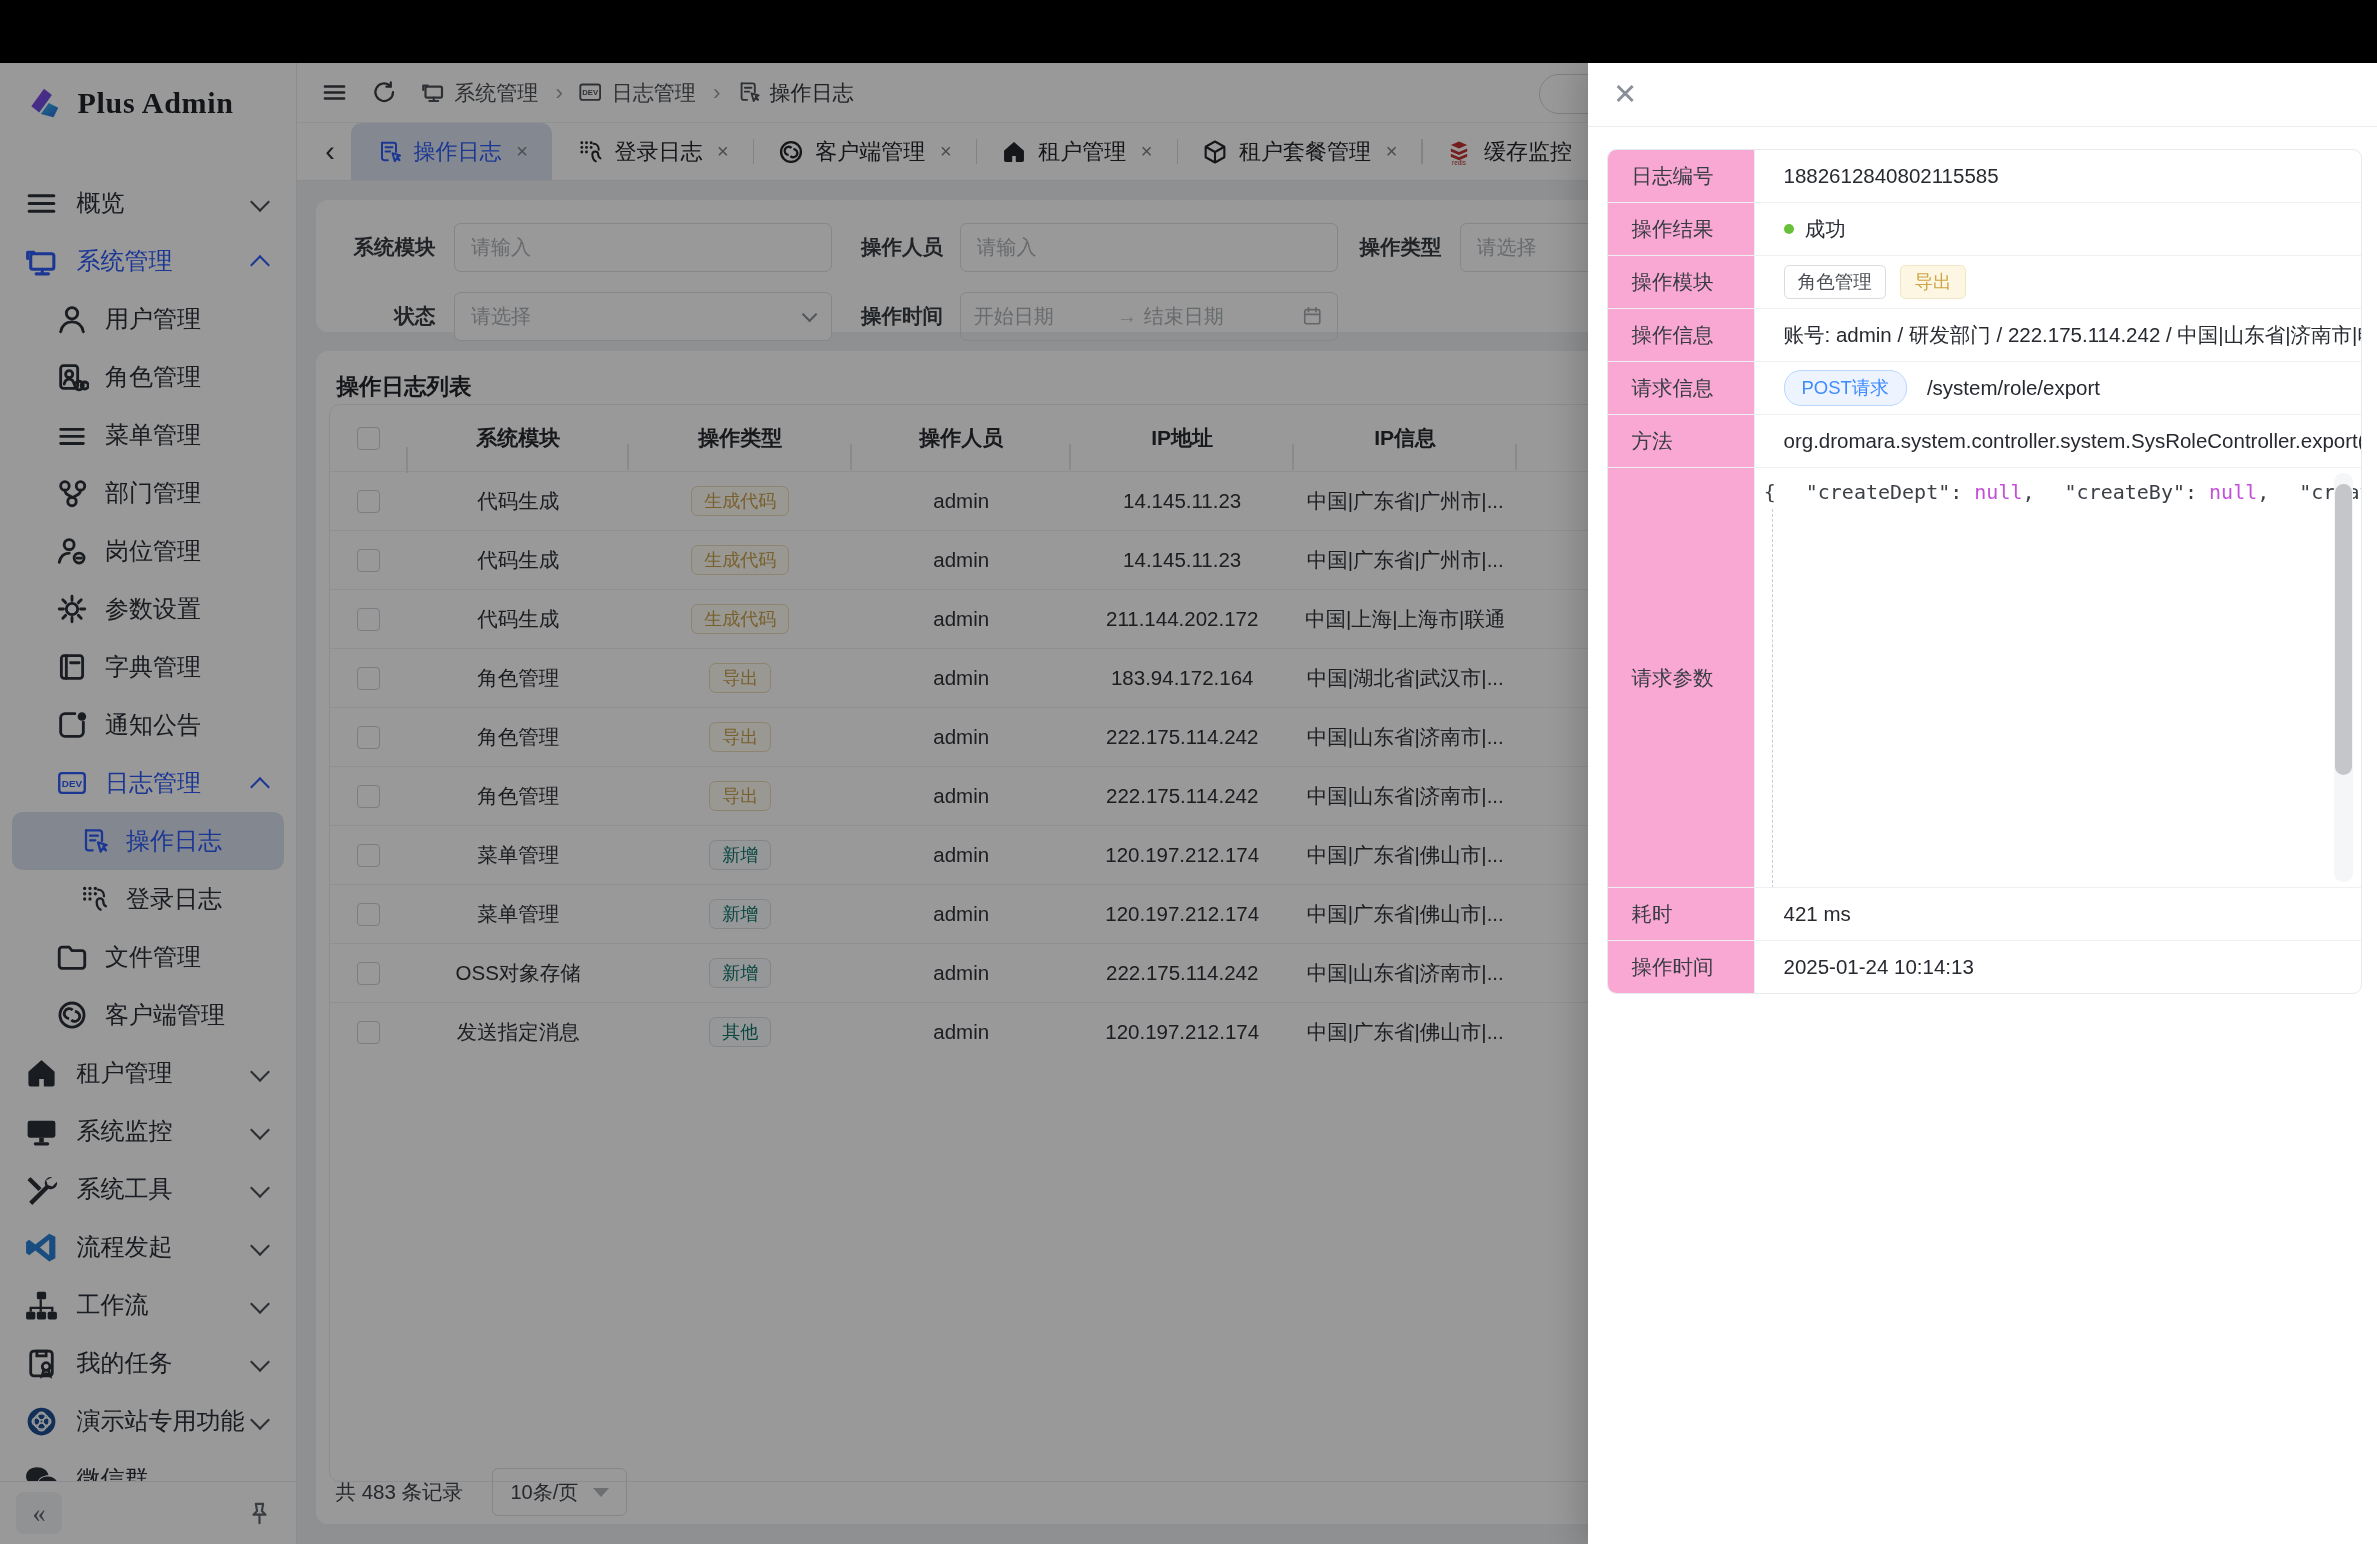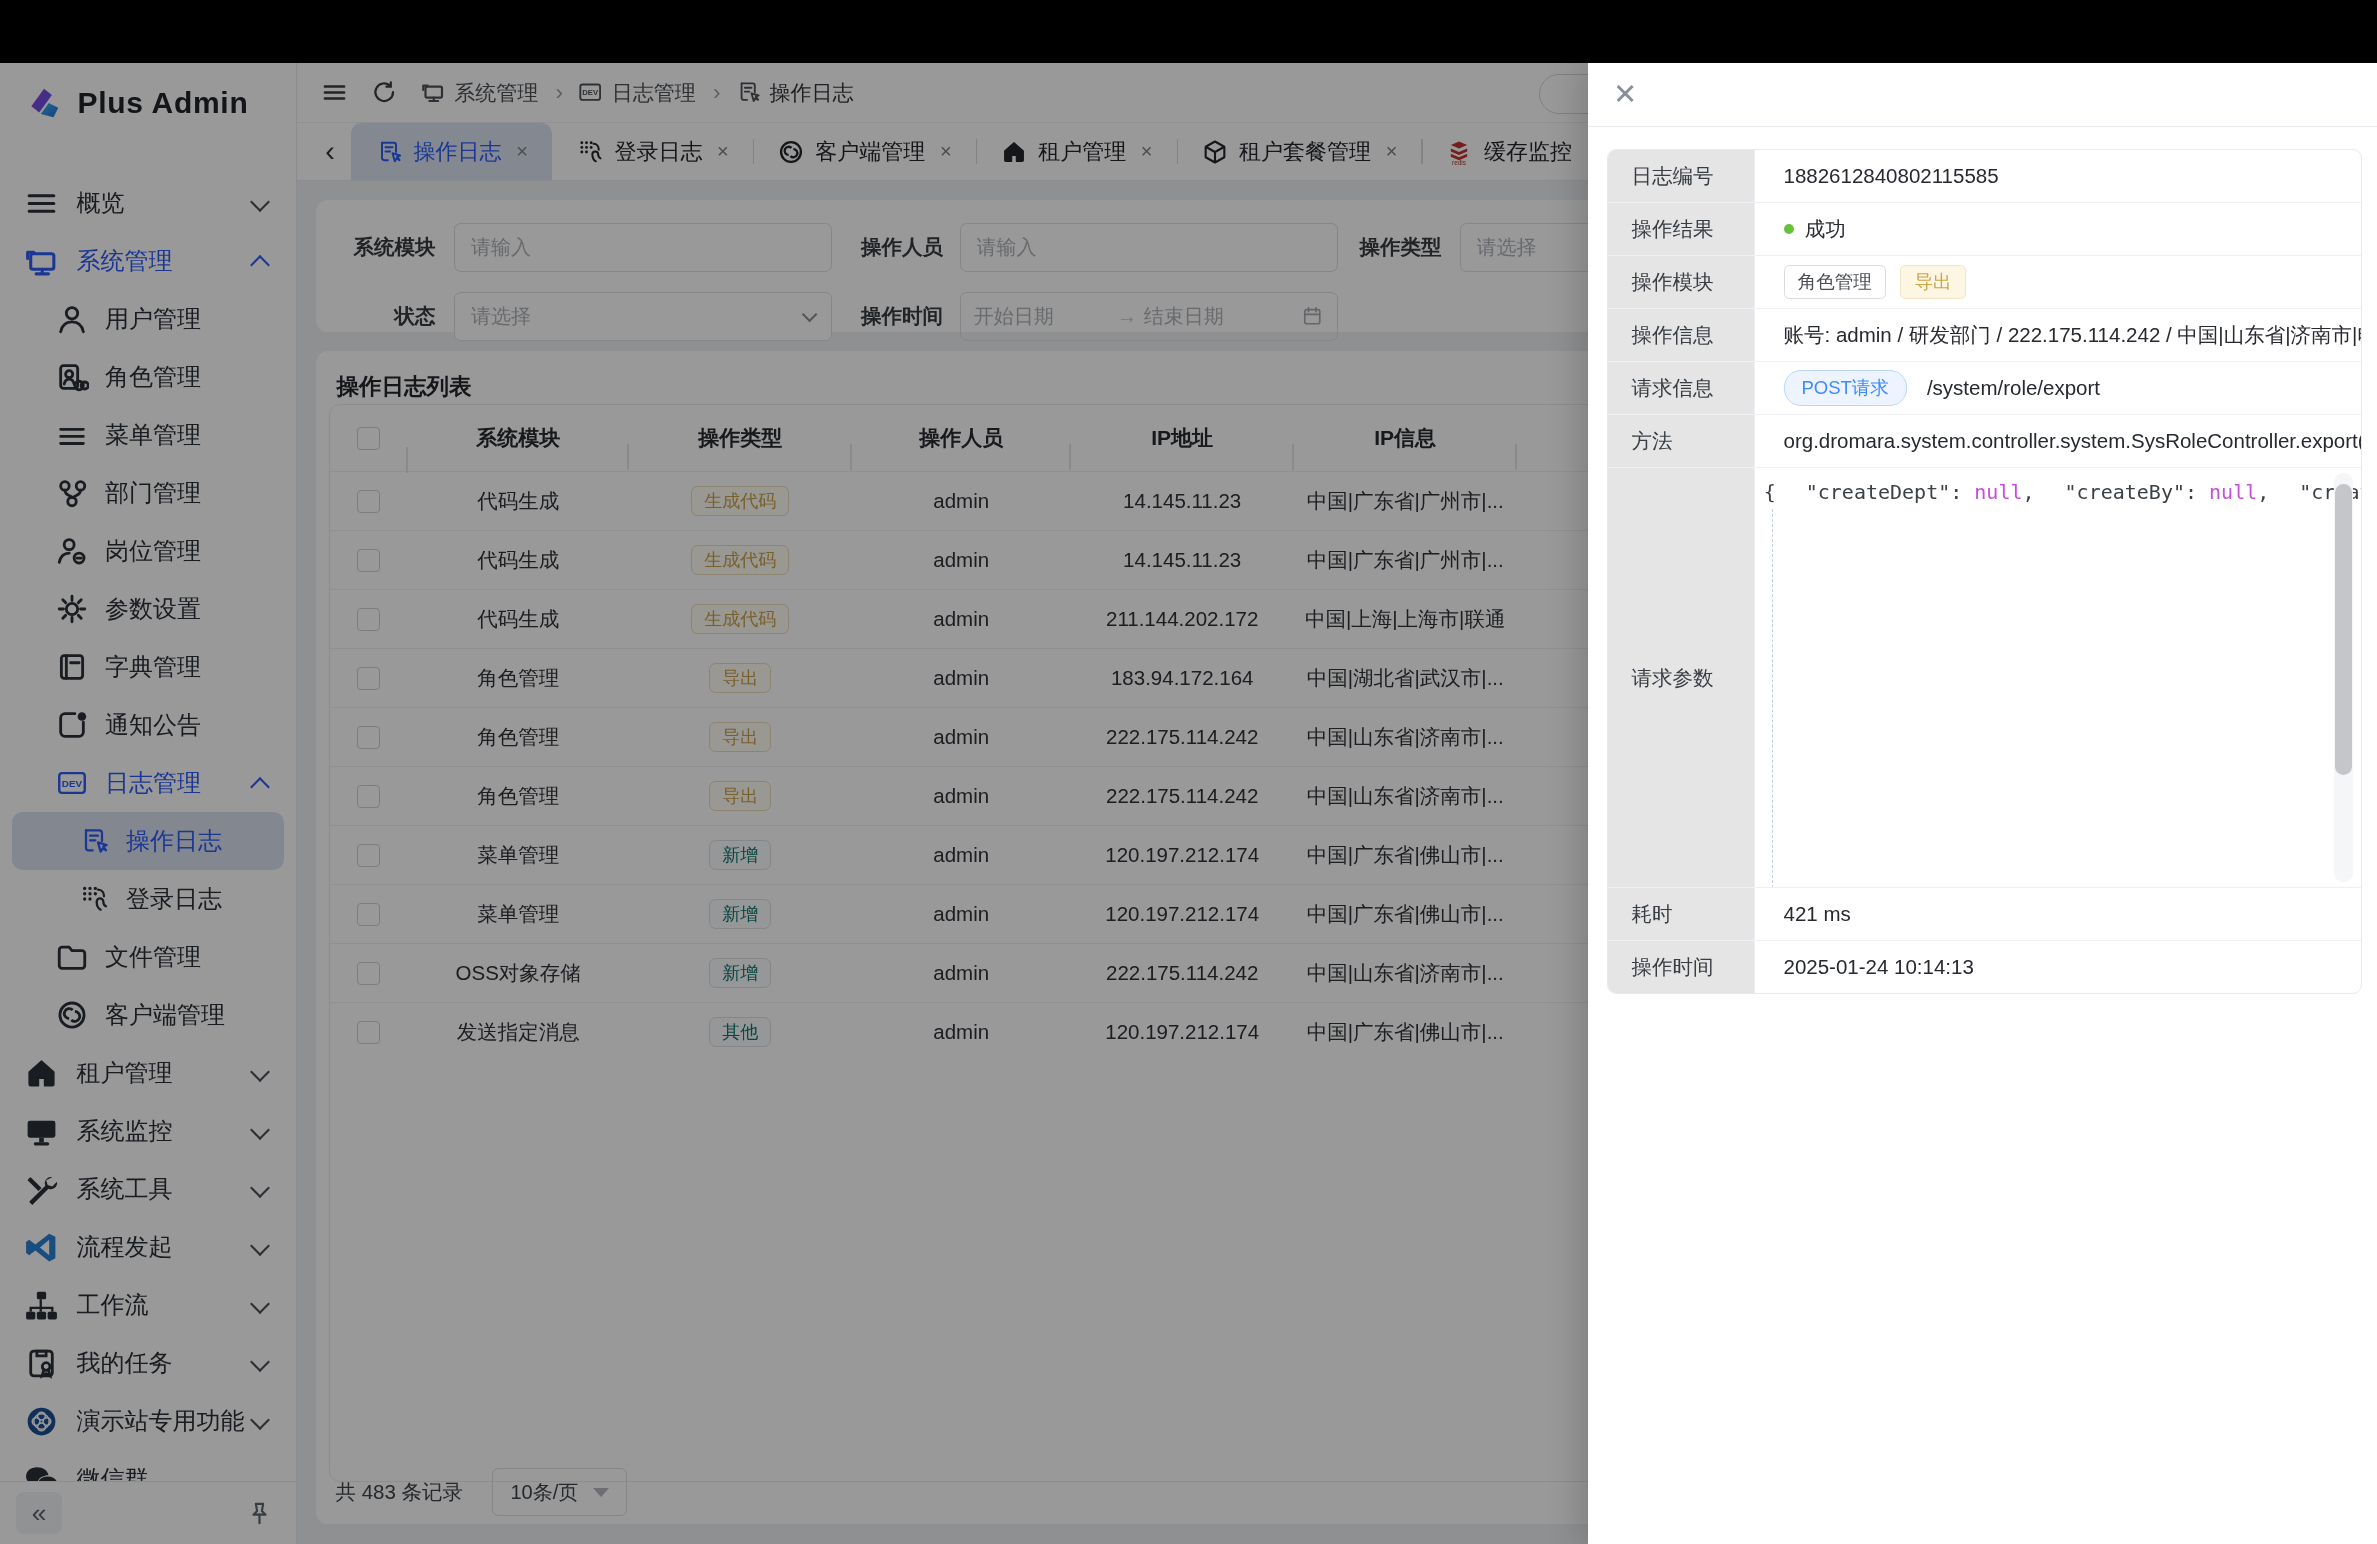--- a/index.html
+++ b/index.html
@@ -7,21 +7,21 @@
        background:#eef0f3;font-family:"Liberation Sans","DejaVu Sans",sans-serif;
        -webkit-font-smoothing:antialiased;}
   .icn{width:34px;height:34px;flex:none;display:block;}
   svg{overflow:visible;}
 
   
   .topbar{position:absolute;left:0;top:0;width:2377px;height:63px;background:#000;z-index:10;}
 
   
   .sidebar{position:absolute;left:0;top:63px;width:296px;height:1481px;background:#fff;
-           border-right:1.3px solid #e8eaee;display:flex;flex-direction:column;z-index:10;}
+           border-right:1.3px solid #e8eaee;display:flex;flex-direction:column;z-index:10;font-family:Liberation Serif, serif;}
   .logo-row{height:79px;display:flex;align-items:center;padding-left:25px;gap:14.5px;flex:none;}
   .logo-mark{width:38px;height:38px;}
   .logo-text{font-size:30px;font-weight:700;color:#20242b;letter-spacing:0.7px;}
   .menu{flex:1;padding-top:32px;overflow:hidden;}
   .m-item{height:58px;display:flex;align-items:center;position:relative;color:#2b2f36;
           font-size:24px;cursor:pointer;}
   .m-item .icn{color:#2b2f36;}
   .m-item .m-label{white-space:nowrap;}
   .m-item.lvl1{padding-left:22.5px;gap:17px;}
   .m-item.lvl1 .icn{width:37px;height:37px;}
@@ -126,21 +126,21 @@
   .overlay{position:absolute;inset:0;background:rgba(0,0,0,0.40);z-index:40;}
   .drawer{position:absolute;left:1588px;top:63px;width:789px;height:1481px;background:#fff;z-index:50;
           box-shadow:-8px 0 32px rgba(0,0,0,0.18);}
   .d-head{height:63px;border-bottom:1.3px solid #e9ecf0;display:flex;align-items:center;padding:0 25px;}
   .d-title{font-size:24.4px;font-weight:600;color:#1d2127;flex:1;}
   .d-close{font-size:29px;color:#898e98;line-height:1;cursor:pointer;}
   .d-table{position:absolute;left:18.5px;top:86px;width:753px;border:1.3px solid #e6e9ee;border-radius:9.2px;
            overflow:hidden;background:#fff;}
   .d-row{display:flex;min-height:52px;}
   .d-row + .d-row{border-top:1.3px solid #eef0f3;}
-  .d-label{width:147px;flex:none;background:#e5e5e5;border-right:1.3px solid #edeff3;display:flex;
+  .d-label{width:147px;flex:none;background:#f9a8d4;border-right:1.3px solid #edeff3;display:flex;
            align-items:center;padding-left:24px;font-size:20.5px;color:#383c43;box-sizing:border-box;}
   .d-value{flex:1;display:flex;align-items:center;padding-left:29px;font-size:20.5px;color:#26292f;
            flex-wrap:nowrap;white-space:nowrap;overflow:hidden;}
   .dot{width:10.6px;height:10.6px;border-radius:50%;background:#67c23a;margin-right:10.6px;flex:none;}
   .dtag{display:inline-block;padding:6.6px 13.2px;border-radius:5.3px;font-size:18.5px;line-height:1;border:1.3px solid;}
   .dtag.plain{color:#4a4d53;border-color:#d9dbdf;background:#fff;margin-right:14.5px;}
   .dtag.warning{color:#cda443;border-color:#f1e5c3;background:#fdf6e3;}
   .dtag.post{color:#3e8bff;border-color:#b9d7ff;background:#edf4ff;border-radius:17px;
              padding:8px 17px;margin-right:20px;font-size:18.5px;}
   .code-row .d-value{padding:0;align-items:stretch;}

